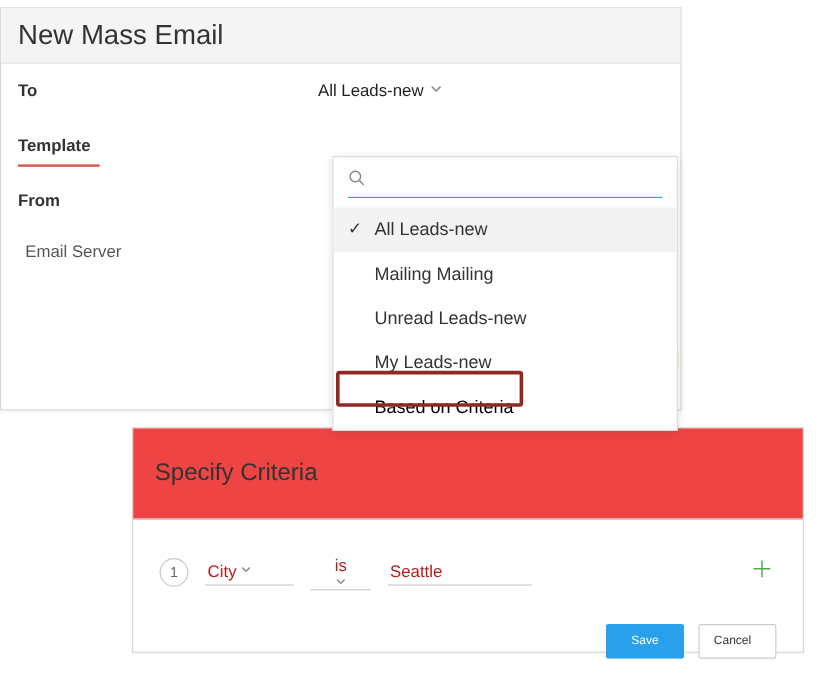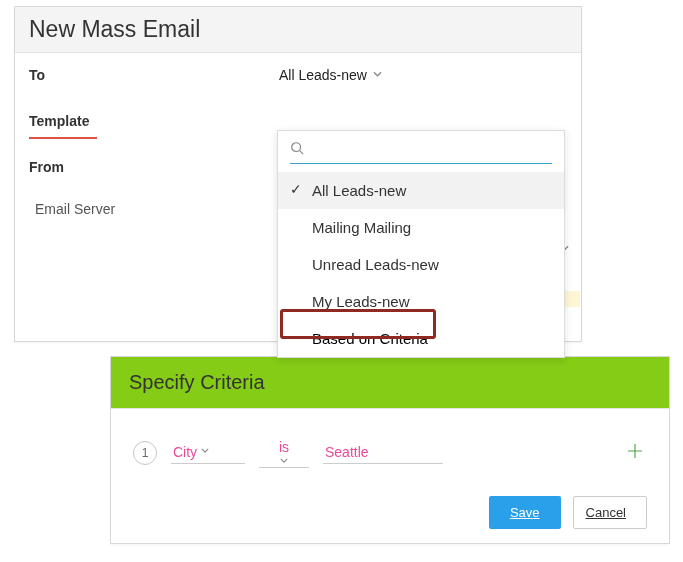--- a/index.html
+++ b/index.html
@@ -7,21 +7,21 @@
       font-family: -apple-system, BlinkMacSystemFont, "Segoe UI", Helvetica, Arial, sans-serif;
       width: 683px; height: 562px;
       background: #fff; position: relative; color: #333;
     }
     .panel {
       position: absolute;
       border: 1px solid #d8d8d8;
       background: #fff;
       box-shadow: 0 1px 2px rgba(0,0,0,0.05);
     }
-    .panel-top { left: 14px; top: 6px; width: 568px; height: 336px; }
+    .panel-top { left: 0; top: 6px; width: 568px; height: 336px; }
     .panel-header {
       background: #f4f4f4;
       border-bottom: 1px solid #e2e2e2;
       padding: 9px 14px;
     }
     .panel-title {
       font-size: 23px; font-weight: 300; color: #333;
     }
     .section-title {
       font-weight: 600; font-size: 14px; color: #222;
@@ -78,50 +78,49 @@
       content:"✓"; position:absolute; left:12px; top:9px; font-size:14px; color:#333;
     }
     .dd-item.criteria { color:#000000; }
     .dd-highlight {
       position:absolute; left:280px; top:309px; width:156px; height:30px;
       border:3px solid #8f2a22; border-radius:3px; z-index:6; pointer-events:none;
     }
 
     
     .panel-bottom { left:110px; top:356px; width:560px; height:188px; }
-    .pb-header { background:#84cc16; border-bottom:1px solid #e4e4e4; padding:14px 18px;}
+    .pb-header { background:#ef4444; border-bottom:1px solid #e4e4e4; padding:26px 18px;}
     .pb-title { font-size:20px; font-weight:300; color:#333;}
     .criteria-row {
       display:flex; align-items:center; gap:14px;
       padding: 28px 22px 10px;
     }
     .badge {
       width:24px; height:24px; border:1px solid #c8c8c8; border-radius:50%;
       display:inline-flex; align-items:center; justify-content:center;
       font-size:12px; color:#666; background:#fff;
     }
     .ufield {
       display:inline-flex; align-items:center; gap:4px;
-      border-bottom:1px solid #ccc; padding: 2px 2px 3px; font-size:14px; color:#ec4899;
+      border-bottom:1px solid #ccc; padding: 2px 2px 3px; font-size:14px; color:#b91c1c;
     }
     .ufield.city { width:74px; }
     .ufield.op { width:50px;flex-direction:column; }
     .ufield.val { width:120px; justify-content:flex-start;}
     .plus {
       margin-left:auto; color:#4fa64f; font-size:20px; font-weight:300; cursor:pointer;
       padding-right:4px;
     }
     .pb-buttons {
       display:flex; gap:12px; justify-content:flex-end;
       padding: 18px 22px 0;
     }
     .btn {
-      font-size:13px; padding:8px 20px; border-radius:2px; cursor:pointer;
+      font-size:10px; padding:8px 20px; border-radius:2px; cursor:pointer;
       border:1px solid transparent;
-      text-decoration:underline;
     }
     .btn-primary { background:#2aa0ea; color:#fff; }
     .btn-secondary { background:#fff; color:#333; border-color:#ccc;padding-left:12px; }
 
     .search-icon svg, .chevron svg { stroke:#888; }
   </style>
 </head>
 <body>
 
 <div class="panel panel-top">

